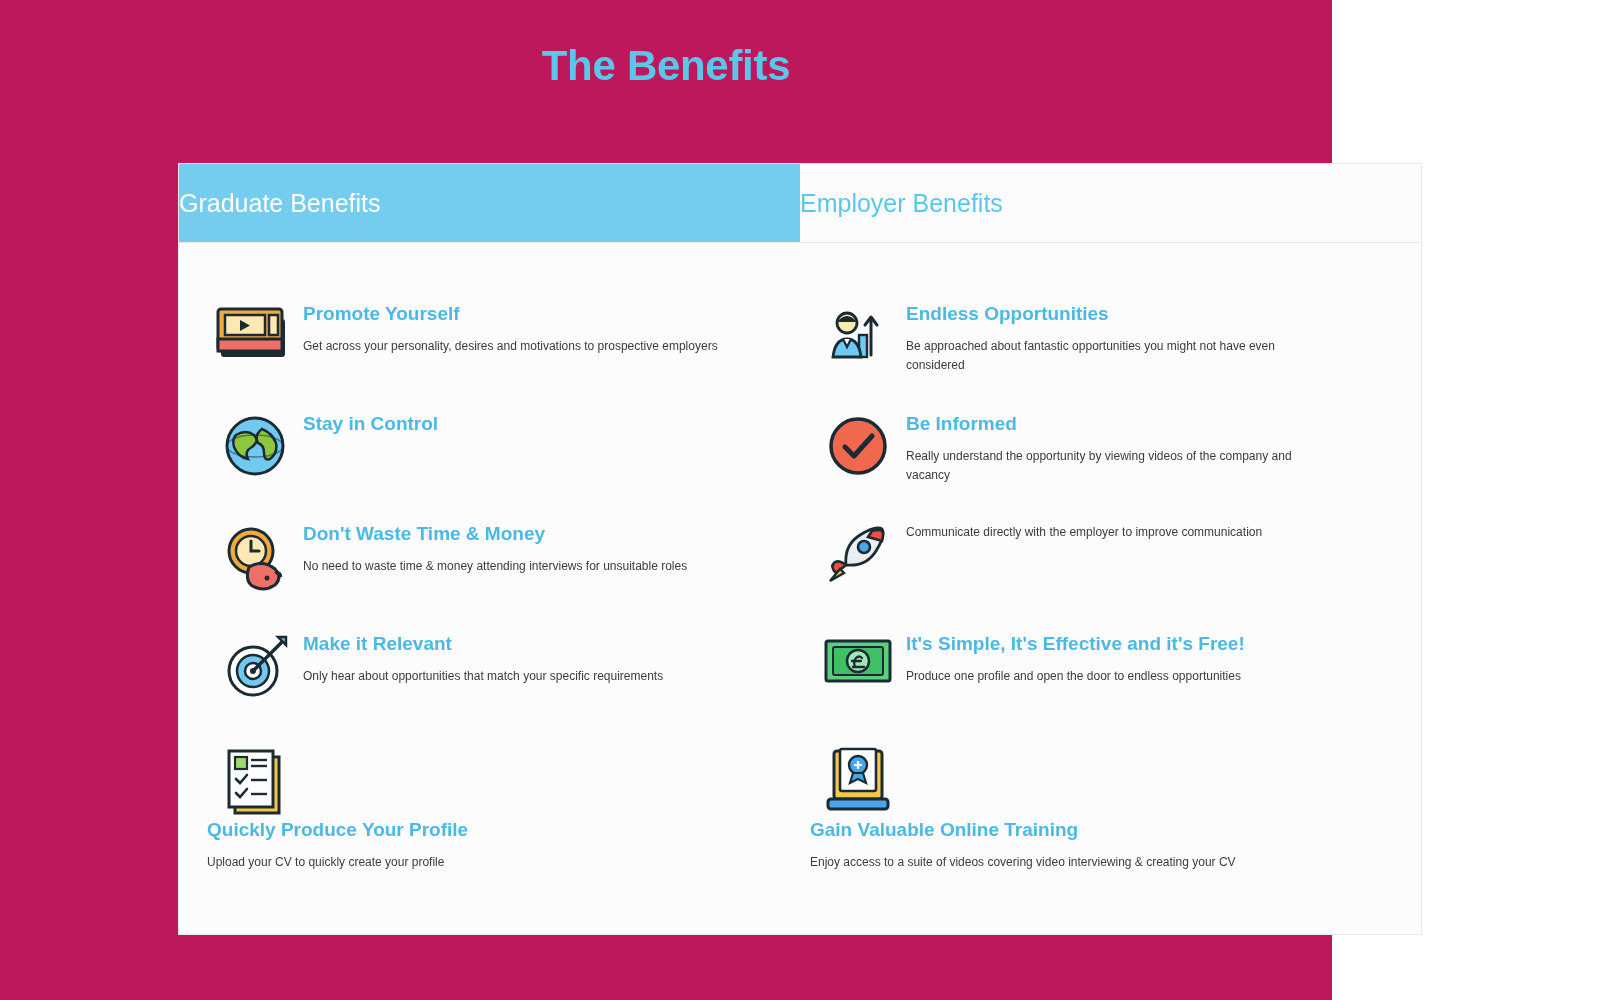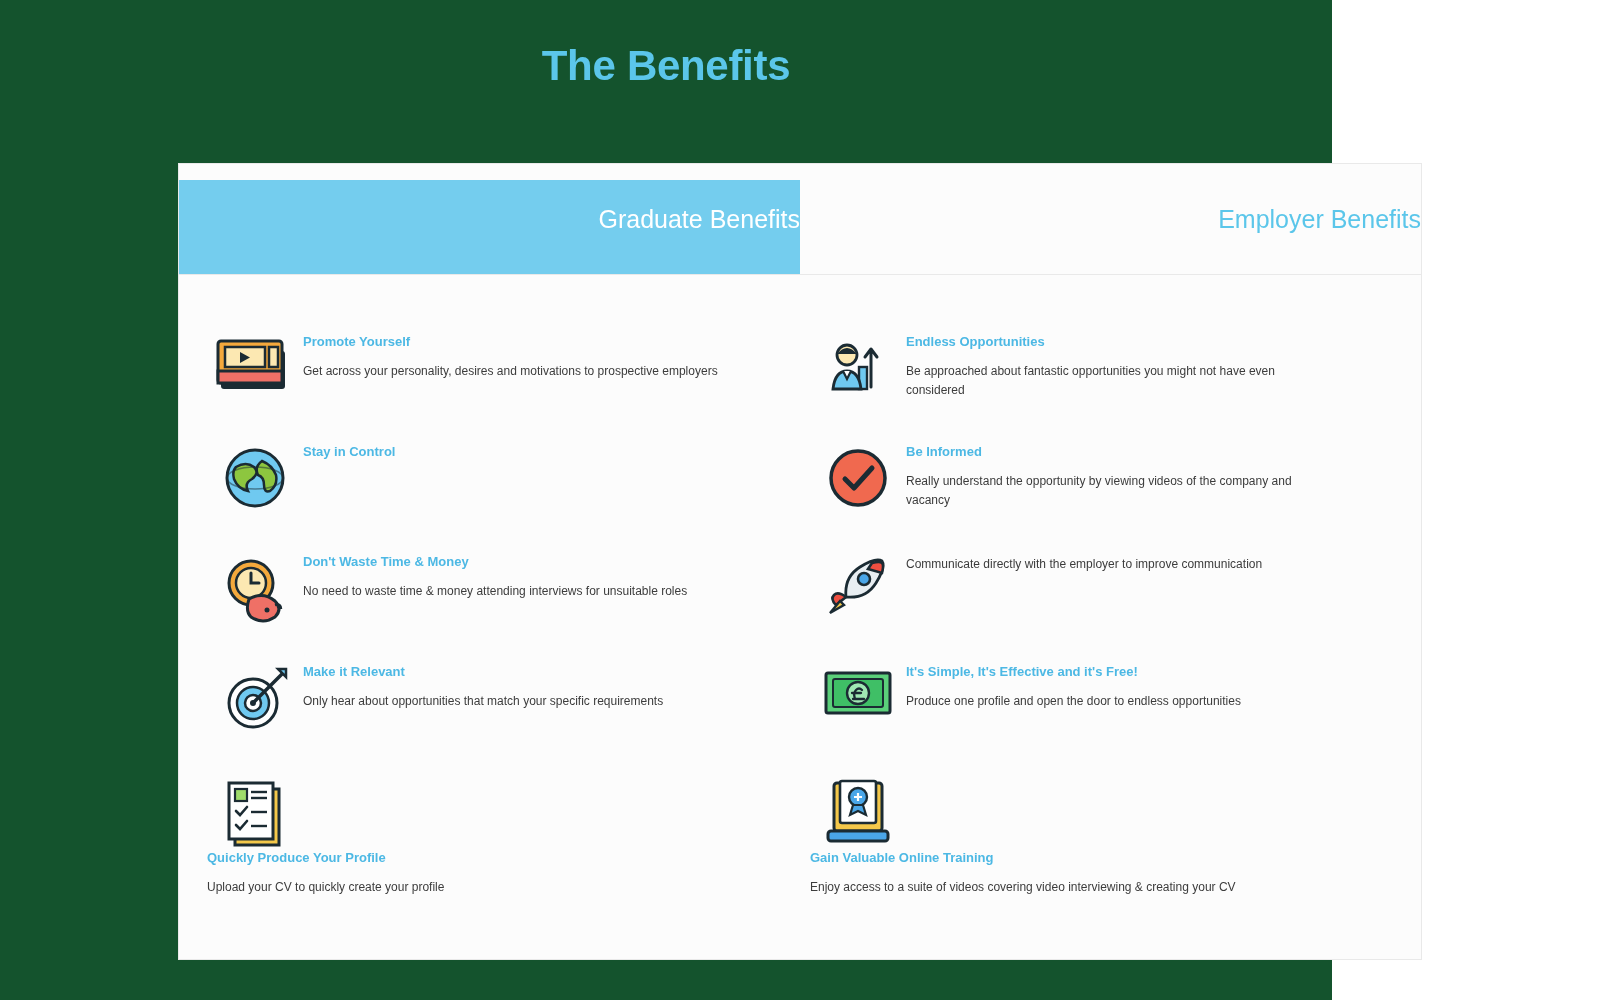--- a/index.html
+++ b/index.html
@@ -11,21 +11,21 @@
     overflow: hidden;
   }
   body {
     font-family: "Liberation Sans", sans-serif;
     color: #333333;
   }
   .page {
     position: relative;
     width: 1332px;
     height: 1000px;
-    background: #14532d;
+    background: #be185d;
   }
   .page-title {
     text-align: center;
     font-size: 42px;
     font-weight: bold;
     color: #5bc6ea;
     margin: 0;
     padding-top: 42px;
     letter-spacing: -0.3px;
   }
@@ -38,27 +38,26 @@
     border: 1px solid #e9e9e9;
     box-sizing: border-box;
   }
   .tabs {
     display: flex;
     width: 100%;
     border-bottom: 1px solid #e9e9e9;
   }
   .tab {
     flex: 1 1 50%;
-    text-align: right;
+    text-align: left;
     font-size: 25px;
-    padding: 25px 0 40px 0;
+    padding: 25px 0 24px 0;
     box-sizing: border-box;
     cursor: pointer;
     user-select: none;
-    margin-top: 16px;
   }
   .tab.active {
     background: #74cdee;
     color: #ffffff;
   }
   .tab.inactive {
     background: #fcfcfc;
     color: #5bc6ea;
   }
   .columns {
@@ -93,21 +92,21 @@
     justify-content: center;
     padding-top: 4px;
     box-sizing: border-box;
   }
   .btext {
     flex: 1;
     padding-top: 2px;
   }
   .btitle {
     color: #4cb8e4;
-    font-size: 13px;
+    font-size: 19px;
     font-weight: bold;
     margin: 0 0 12px 0;
     line-height: 1.15;
   }
   .bdesc {
     color: #3c3c3c;
     font-size: 12px;
     line-height: 1.6;
     margin: 0;
     max-width: 440px;

